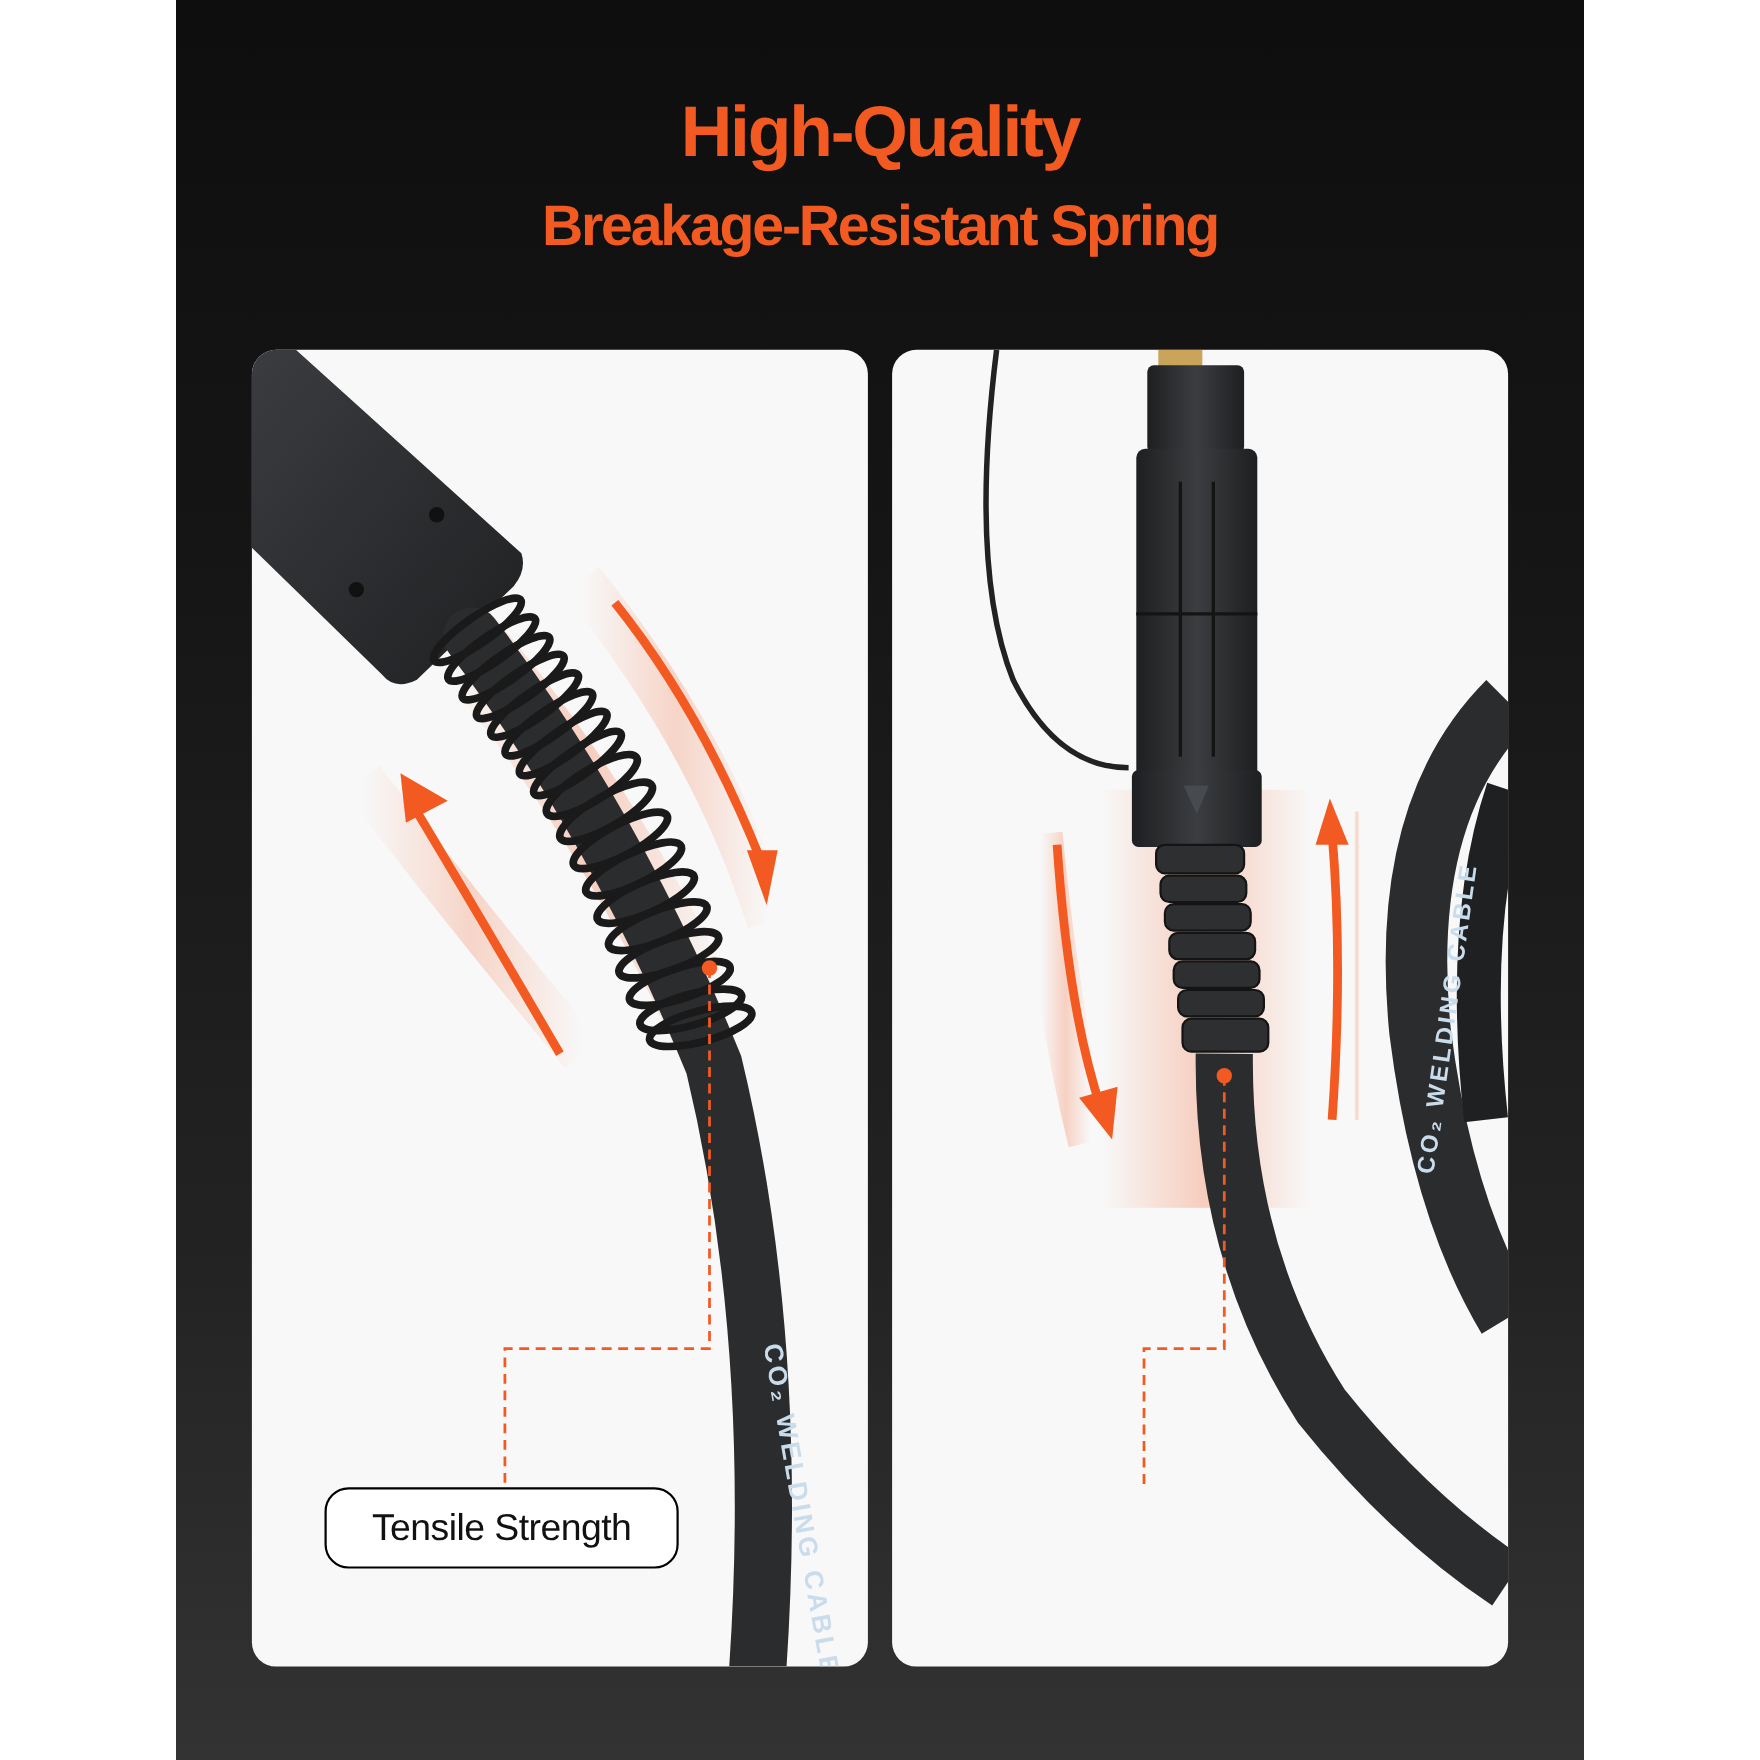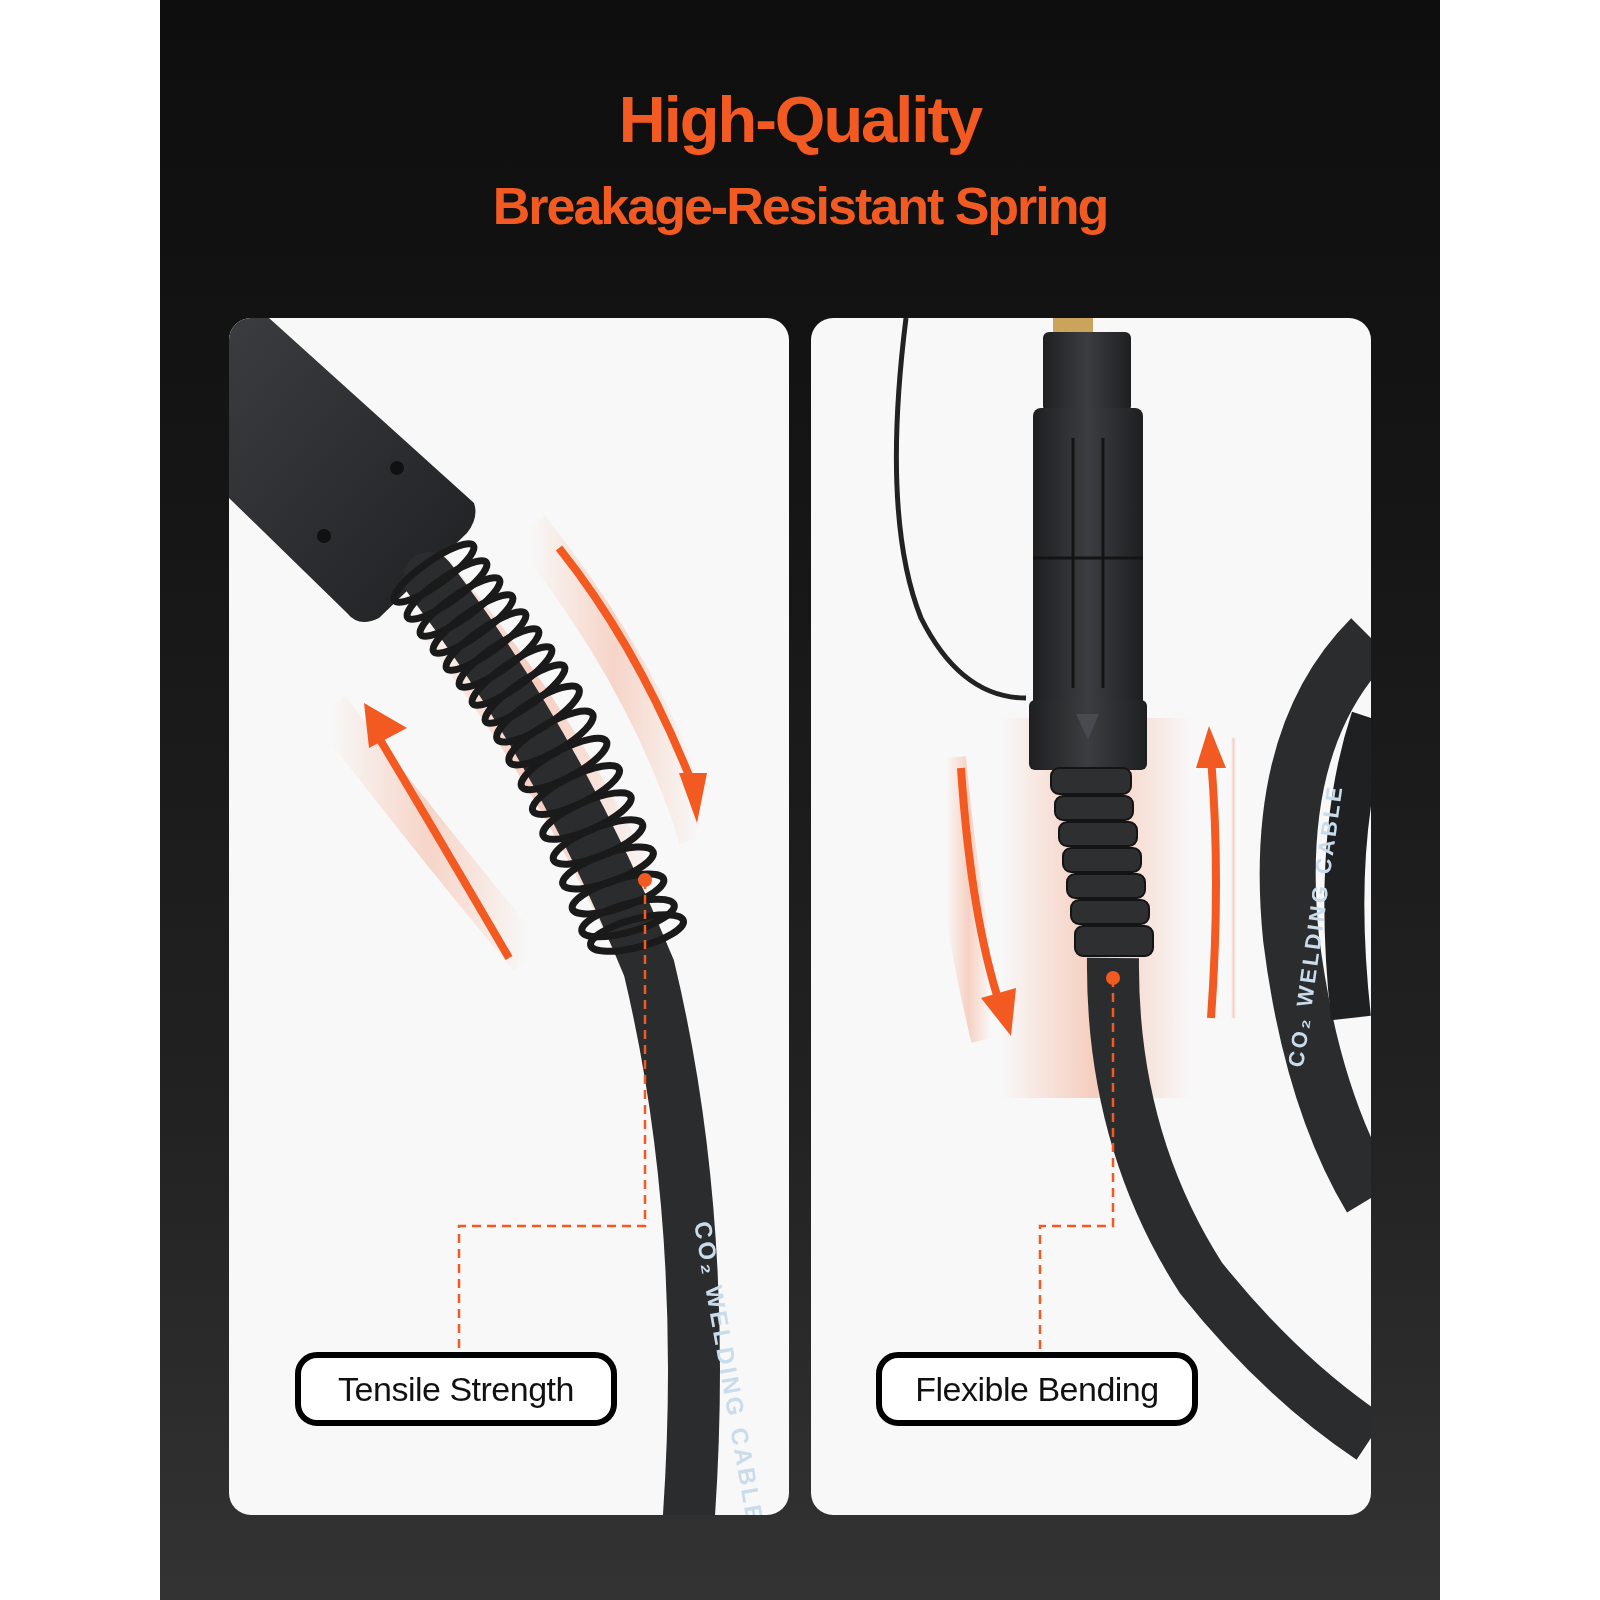--- a/index.html
+++ b/index.html
@@ -7,21 +7,21 @@
   .panel { position:absolute; left:160px; top:0; width:1280px; height:1600px;
            background:linear-gradient(180deg,#0e0e0e 0%,#151515 30%,#222222 70%,#333333 100%); }
   .title { position:absolute; left:160px; width:1280px; text-align:center; color:#f25a22;
            font-family:"Liberation Sans", sans-serif; font-weight:bold; letter-spacing:-2px; margin:0; }
   .title.l1 { top:78px; font-size:65px; line-height:84px; }
   .title.l2 { top:164px; font-size:52px; line-height:84px; }
   .card { position:absolute; top:318px; width:560px; height:1197px; background:#f8f8f8; border-radius:22px; overflow:hidden; }
   .card.left { left:229px; }
   .card.right { left:811px; }
   .card svg { position:absolute; left:0; top:0; }
-  .pill { position:absolute; height:74px; width:322px; border:6px solid #000000; border-radius:22px; background:#ffffff;
+  .pill { position:absolute; height:74px; width:322px; border:2px solid #000000; border-radius:22px; background:#ffffff;
           display:flex; align-items:center; justify-content:center; box-sizing:border-box;
           font-family:"Liberation Sans", sans-serif; font-size:34px; color:#111111; letter-spacing:-0.5px; }
 </style>
 </head>
 <body>
 
 <div class="panel"></div>
 
 <h1 class="title l1">High-Quality</h1>
 <h1 class="title l2">Breakage-Resistant Spring</h1>
@@ -135,14 +135,13 @@
     <path d="M150 450 Q160 600 190 690" stroke="#f25a22" stroke-width="8" fill="none"></path>
     <polygon points="170,680 205,670 200,718" fill="#f25a22"></polygon>
     <path d="M400 700 Q410 560 400 440" stroke="#f25a22" stroke-width="8" fill="none"></path>
     <polygon points="385,450 415,450 398,408" fill="#f25a22"></polygon>
 
     <text x="0" y="0" transform="translate(492 750) rotate(-82)" font-family="Liberation Sans, sans-serif" font-weight="bold" font-size="22" fill="#c9dcec" letter-spacing="3">CO₂ WELDING CABLE</text>
 
     <circle cx="302" cy="660" r="7" fill="#f25a22"></circle>
     <path d="M302 660 L302 908 L229 908 L229 1034" stroke="#f25a22" stroke-width="2.5" stroke-dasharray="9 6" fill="none"></path>
   </svg>
-  <div class="pill" style="left:65px; top:1034px;">Flexible Bending</div>
 </div>
 
 </body></html>

